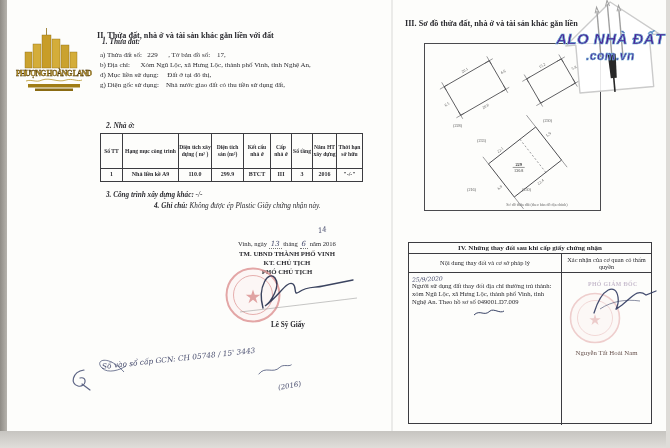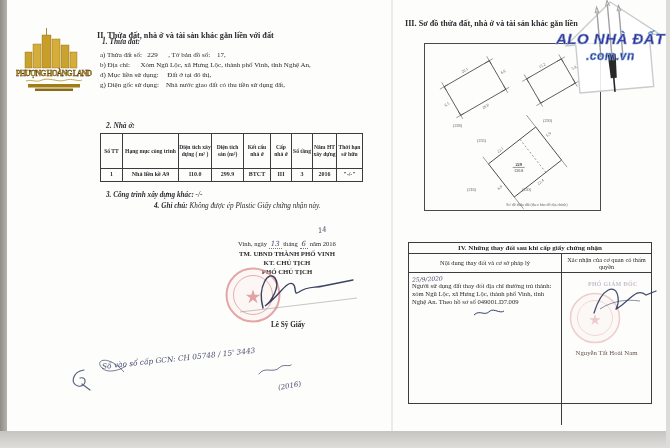--- a/index.html
+++ b/index.html
@@ -18,21 +18,21 @@
   .sub-head{font-size:7.4px;font-weight:bold;font-style:italic;}
   .plot-line{font-size:7px;line-height:10px;}
   table.house{border-collapse:collapse;table-layout:fixed;width:262px;font-size:5.6px;}
   table.house th,table.house td{border:0.8px solid #3c3c40;padding:0;vertical-align:middle;text-align:center;line-height:1.25;}
   table.house th{height:34px;font-weight:bold;}
   table.house td{height:12px;font-weight:bold;font-size:6px;}
   .sig-line{font-size:6.8px;font-weight:bold;text-align:center;width:110px;}
   .hw{font-family:"DejaVu Serif",serif;font-style:italic;color:#44496b;}
   .hw-dot{border-bottom:1px dotted #777;padding:0 2px;margin-top:44px;}
   
-  .s4{border:1px solid #3c3c40;width:244px;height:162px;box-sizing:border-box;font-size:6.4px;}
+  .s4{border:1px solid #3c3c40;width:244px;height:182px;box-sizing:border-box;font-size:6.4px;}
   .s4 .t-row{height:10px;border-bottom:1px solid #3c3c40;font-size:7px;font-weight:bold;text-align:center;line-height:10px;}
   .s4 .h-row{display:flex;height:18px;border-bottom:1px solid #3c3c40;}
   .s4 .h-row div{box-sizing:border-box;text-align:center;padding-top:2px;line-height:7px;}
   .s4 .b-row{display:flex;height:152px;}
   .col-a{width:153px;border-right:1px solid #3c3c40;box-sizing:border-box;}
   .col-b{width:89px;box-sizing:border-box;position:relative;}
   
   .wm-text{font-family:"Liberation Sans",sans-serif;font-weight:bold;font-style:italic;
            color:#4c1d95;-webkit-text-stroke:0.7px #66a6cf;letter-spacing:.5px;white-space:nowrap;}
   svg text{font-family:"Liberation Serif",serif;}

